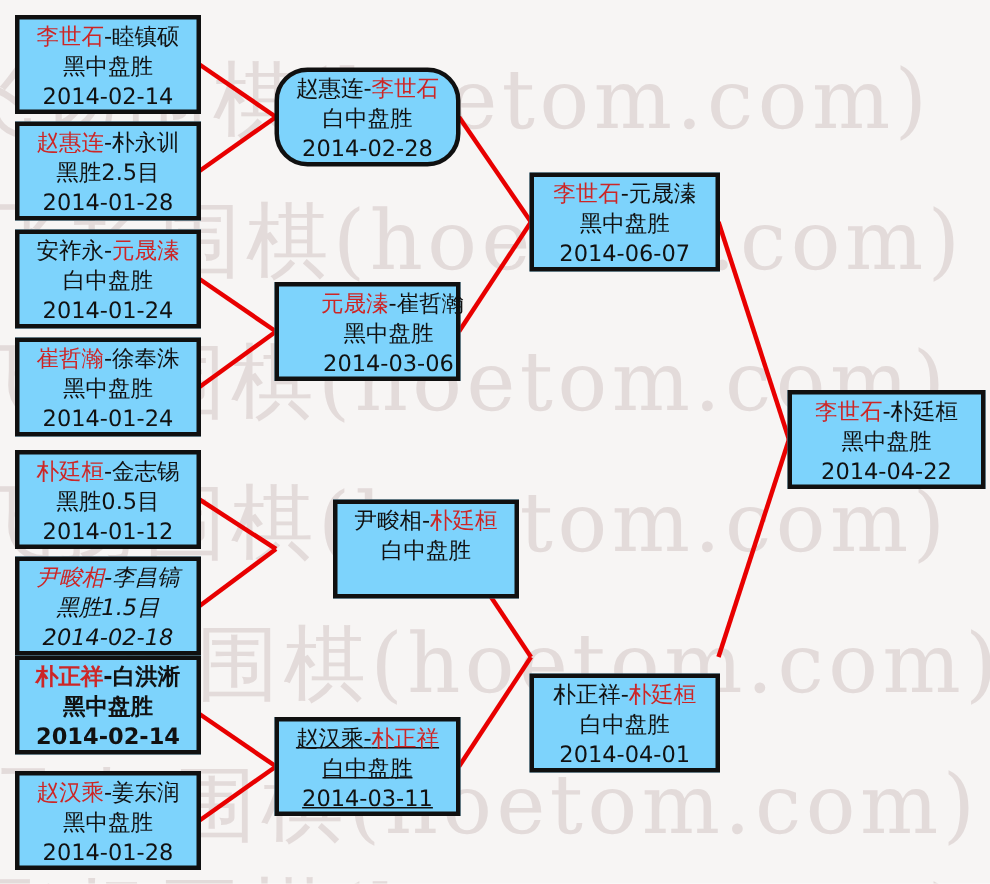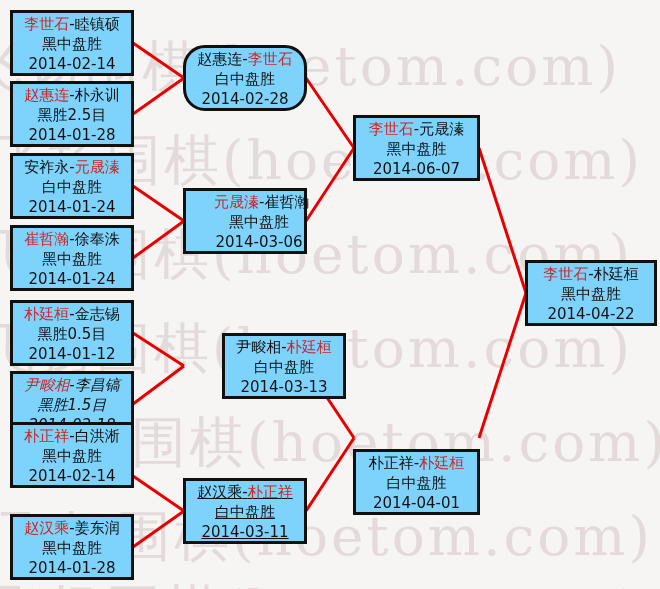--- a/index.html
+++ b/index.html
@@ -85,21 +85,21 @@
       <div class="match-box" style="left: 10px; top: 300px; width: 124px;">
         <div class="players"><span class="winner">朴廷桓</span><span class="dash">-</span><span class="loser">金志锡</span></div>
         <div class="result">黑胜0.5目</div>
         <div class="date">2014-01-12</div>
       </div>
       <div class="match-box" style="left: 10px; top: 371px; width: 124px; font-style: italic;">
         <div class="players"><span class="winner">尹畯相</span><span class="dash">-</span><span class="loser">李昌镐</span></div>
         <div class="result">黑胜1.5目</div>
         <div class="date">2014-02-18</div>
       </div>
-      <div class="match-box" style="left: 10px; top: 422px; width: 124px;">
+      <div class="match-box" style="left: 10px; top: 437px; width: 124px; font-weight: bold;">
         <div class="players"><span class="winner">朴正祥</span><span class="dash">-</span><span class="loser">白洪淅</span></div>
         <div class="result">黑中盘胜</div>
         <div class="date">2014-02-14</div>
       </div>
       <div class="match-box" style="left: 10px; top: 514px; width: 124px; text-align: center;">
         <div class="players"><span class="winner">赵汉乘</span><span class="dash">-</span><span class="loser">姜东润</span></div>
         <div class="result">黑中盘胜</div>
         <div class="date">2014-01-28</div>
       </div>
       <div class="match-box" style="left: 183px; top: 45px; width: 124px; border-radius: 22px;">
@@ -108,21 +108,20 @@
         <div class="date">2014-02-28</div>
       </div>
       <div class="match-box" style="left: 183px; top: 188px; width: 124px; padding-left: 28px;">
         <div class="players"><span class="winner">元晟溱</span><span class="dash">-</span><span class="loser">崔哲瀚</span></div>
         <div class="result">黑中盘胜</div>
         <div class="date">2014-03-06</div>
       </div>
       <div class="match-box" style="left: 183px; top: 333px; width: 124px; margin-left: 39px;">
         <div class="players"><span class="loser">尹畯相</span><span class="dash">-</span><span class="winner">朴廷桓</span></div>
         <div class="result">白中盘胜</div>
-        <div class="date">2014-03-13</div>
       </div>
       <div class="match-box" style="left: 183px; top: 478px; width: 124px; text-decoration: underline;">
         <div class="players"><span class="loser">赵汉乘</span><span class="dash">-</span><span class="winner">朴正祥</span></div>
         <div class="result">白中盘胜</div>
         <div class="date">2014-03-11</div>
       </div>
       <div class="match-box" style="left: 353px; top: 115px; width: 127px;">
         <div class="players"><span class="winner">李世石</span><span class="dash">-</span><span class="loser">元晟溱</span></div>
         <div class="result">黑中盘胜</div>
         <div class="date">2014-06-07</div>

